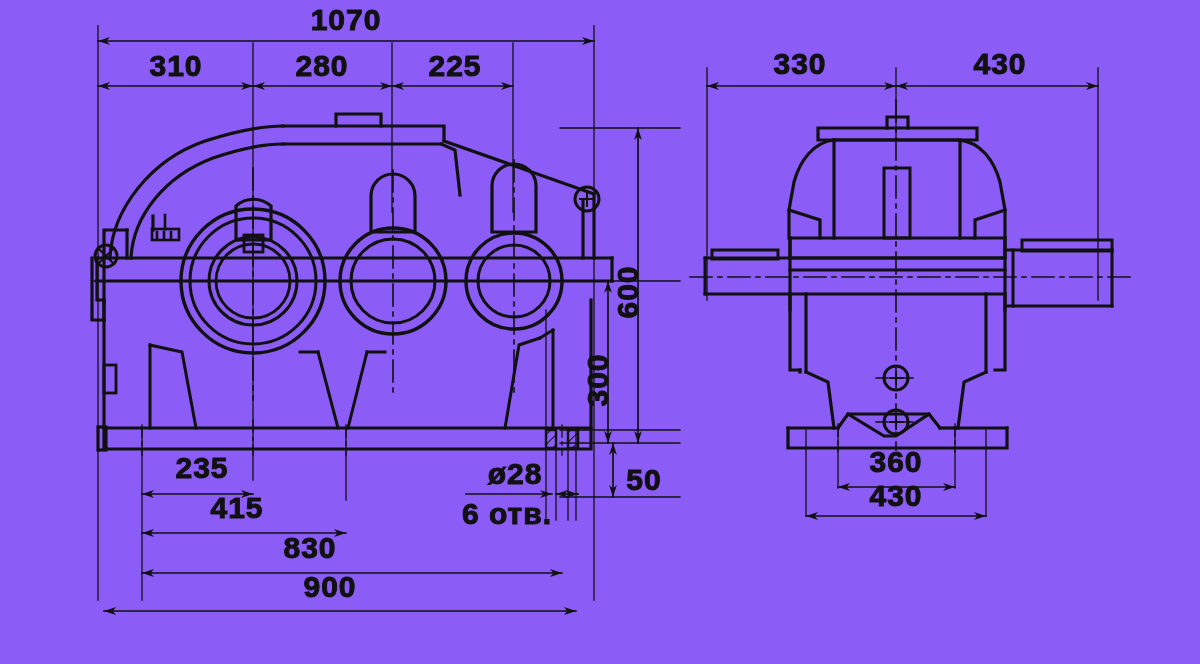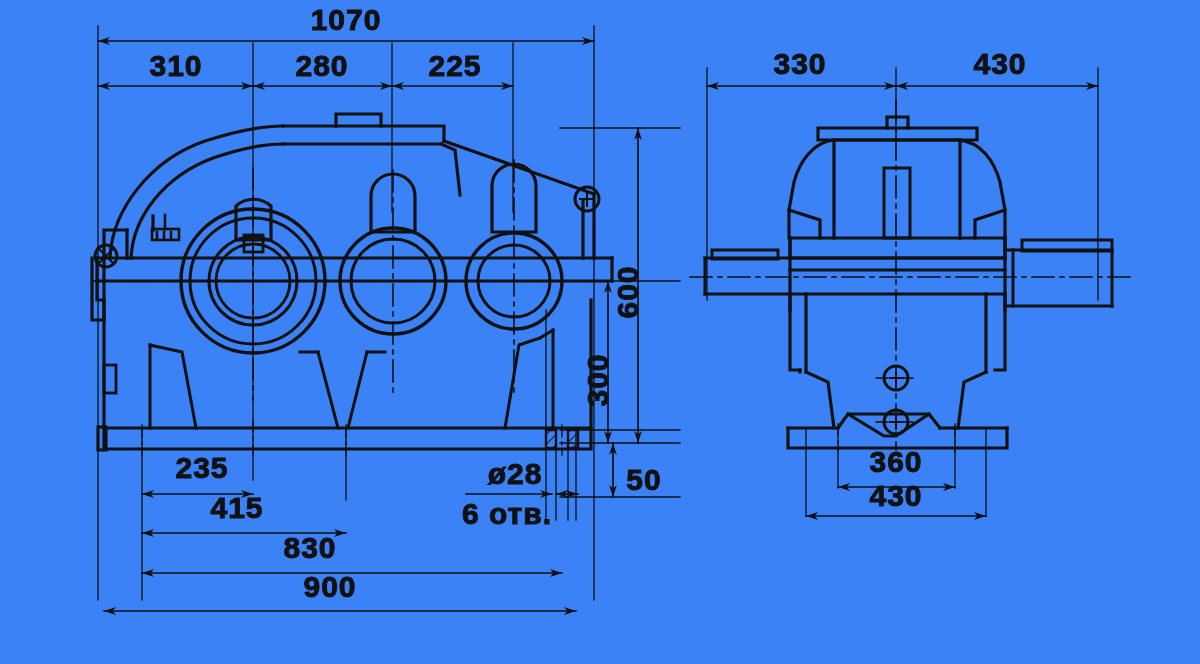--- a/index.html
+++ b/index.html
@@ -1,19 +1,19 @@
 <!DOCTYPE html>
 <html><head>
 <meta charset="utf-8">
 <style>
   html,body{margin:0;padding:0;background:#ffffff;}
   #root{
     position:relative;
     width:1200px;height:664px;
-    background:#3b82f6;
+    background:#8b5cf6;
     font-family:"Liberation Sans", sans-serif;
     overflow:hidden;
   }
   #svg{position:absolute;left:0;top:0;width:1200px;height:664px;}
   .dimtxt{
     font-family:"Liberation Sans", sans-serif;
     font-weight:bold;
     font-size:30px;
     fill:#111111;
     letter-spacing:1px;

